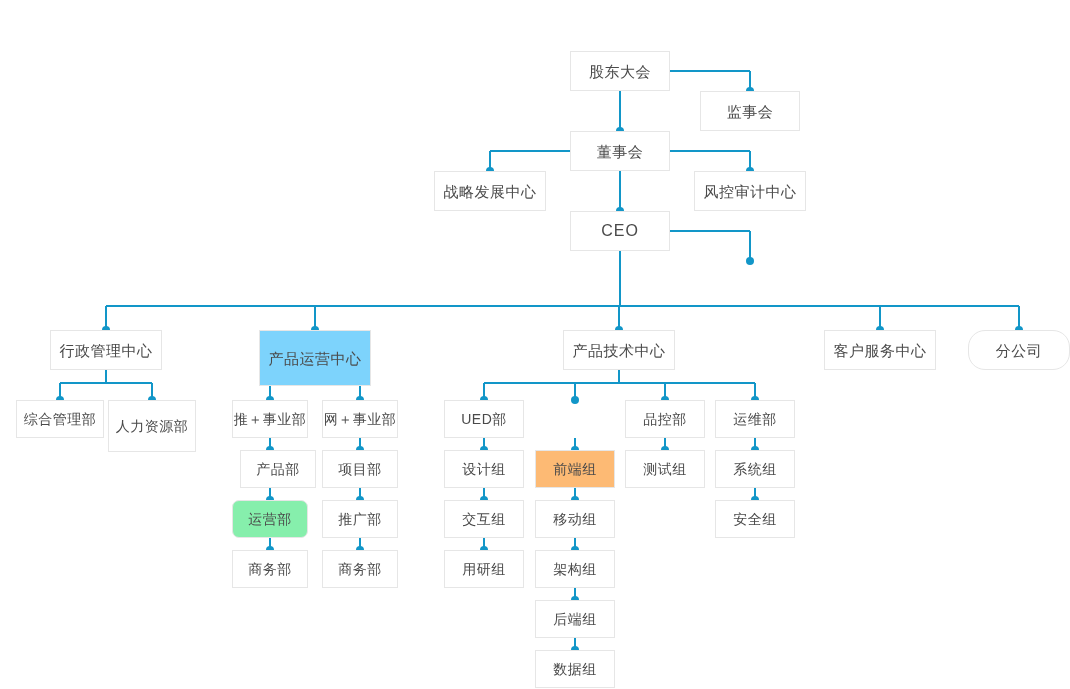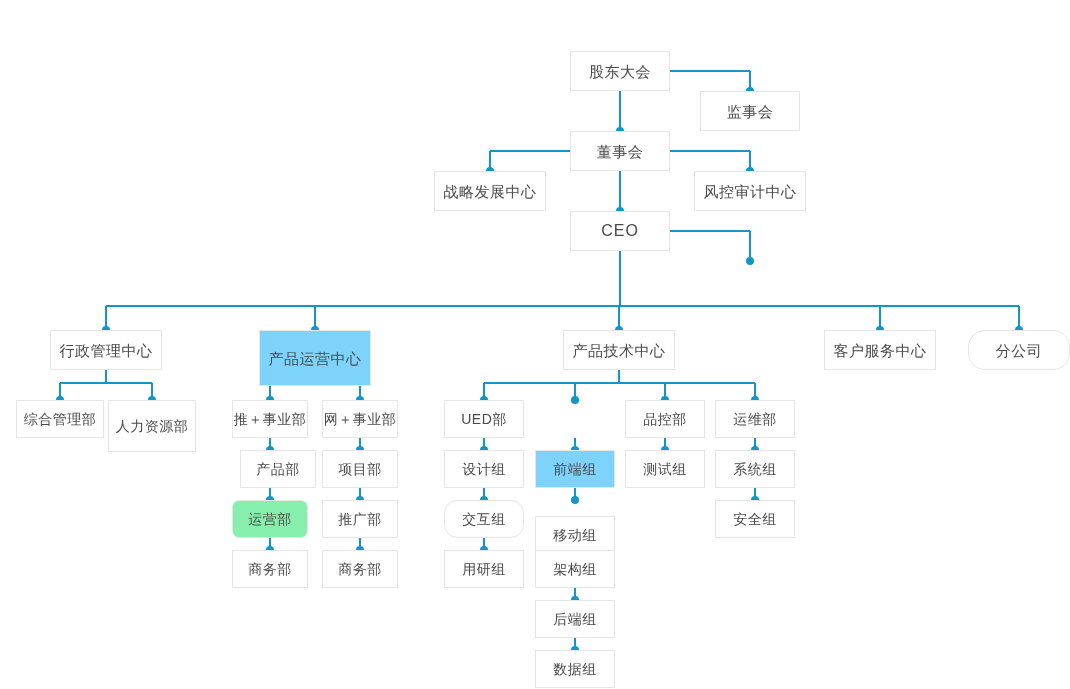--- a/index.html
+++ b/index.html
@@ -183,33 +183,33 @@
     </div>
     <div class="node sub" style="left: 625px; top: 400px; width: 80px; height: 38px; border-color: rgb(230, 230, 230); background: rgb(255, 255, 255); color: rgb(74, 74, 74);">
       <span>品控部</span>
     </div>
     <div class="node sub" style="left: 715px; top: 400px; width: 80px; height: 38px; border-color: rgb(230, 230, 230); background: rgb(255, 255, 255); color: rgb(74, 74, 74);">
       <span>运维部</span>
     </div>
     <div class="node sub" style="left: 444px; top: 450px; width: 80px; height: 38px; border-color: rgb(230, 230, 230); background: rgb(255, 255, 255); color: rgb(74, 74, 74);">
       <span>设计组</span>
     </div>
-    <div class="node sub" style="left: 535px; top: 450px; width: 80px; height: 38px; border-color: rgb(230, 230, 230); background: #7dd3fc; color: rgb(74, 74, 74);">
+    <div class="node sub" style="left: 535px; top: 450px; width: 80px; height: 38px; border-color: rgb(230, 230, 230); background: #fdba74; color: rgb(74, 74, 74);">
       <span>前端组</span>
     </div>
     <div class="node sub" style="left: 625px; top: 450px; width: 80px; height: 38px; border-color: rgb(230, 230, 230); background: rgb(255, 255, 255); color: rgb(74, 74, 74);">
       <span>测试组</span>
     </div>
     <div class="node sub" style="left: 715px; top: 450px; width: 80px; height: 38px; border-color: rgb(230, 230, 230); background: rgb(255, 255, 255); color: rgb(74, 74, 74);">
       <span>系统组</span>
     </div>
-    <div class="node sub" style="left: 444px; top: 500px; width: 80px; height: 38px; border-color: rgb(230, 230, 230); background: rgb(255, 255, 255); color: rgb(74, 74, 74); border-radius: 13px;">
+    <div class="node sub" style="left: 444px; top: 500px; width: 80px; height: 38px; border-color: rgb(230, 230, 230); background: rgb(255, 255, 255); color: rgb(74, 74, 74);">
       <span>交互组</span>
     </div>
-    <div class="node sub" style="left: 535px; top: 516px; width: 80px; height: 38px; border-color: rgb(230, 230, 230); background: rgb(255, 255, 255); color: rgb(74, 74, 74);">
+    <div class="node sub" style="left: 535px; top: 500px; width: 80px; height: 38px; border-color: rgb(230, 230, 230); background: rgb(255, 255, 255); color: rgb(74, 74, 74);">
       <span>移动组</span>
     </div>
     <div class="node sub" style="left: 715px; top: 500px; width: 80px; height: 38px; border-color: rgb(230, 230, 230); background: rgb(255, 255, 255); color: rgb(74, 74, 74);">
       <span>安全组</span>
     </div>
     <div class="node sub" style="left: 444px; top: 550px; width: 80px; height: 38px; border-color: rgb(230, 230, 230); background: rgb(255, 255, 255); color: rgb(74, 74, 74);">
       <span>用研组</span>
     </div>
     <div class="node sub" style="left: 535px; top: 600px; width: 80px; height: 38px; border-color: rgb(230, 230, 230); background: rgb(255, 255, 255); color: rgb(74, 74, 74);">
       <span>后端组</span>

